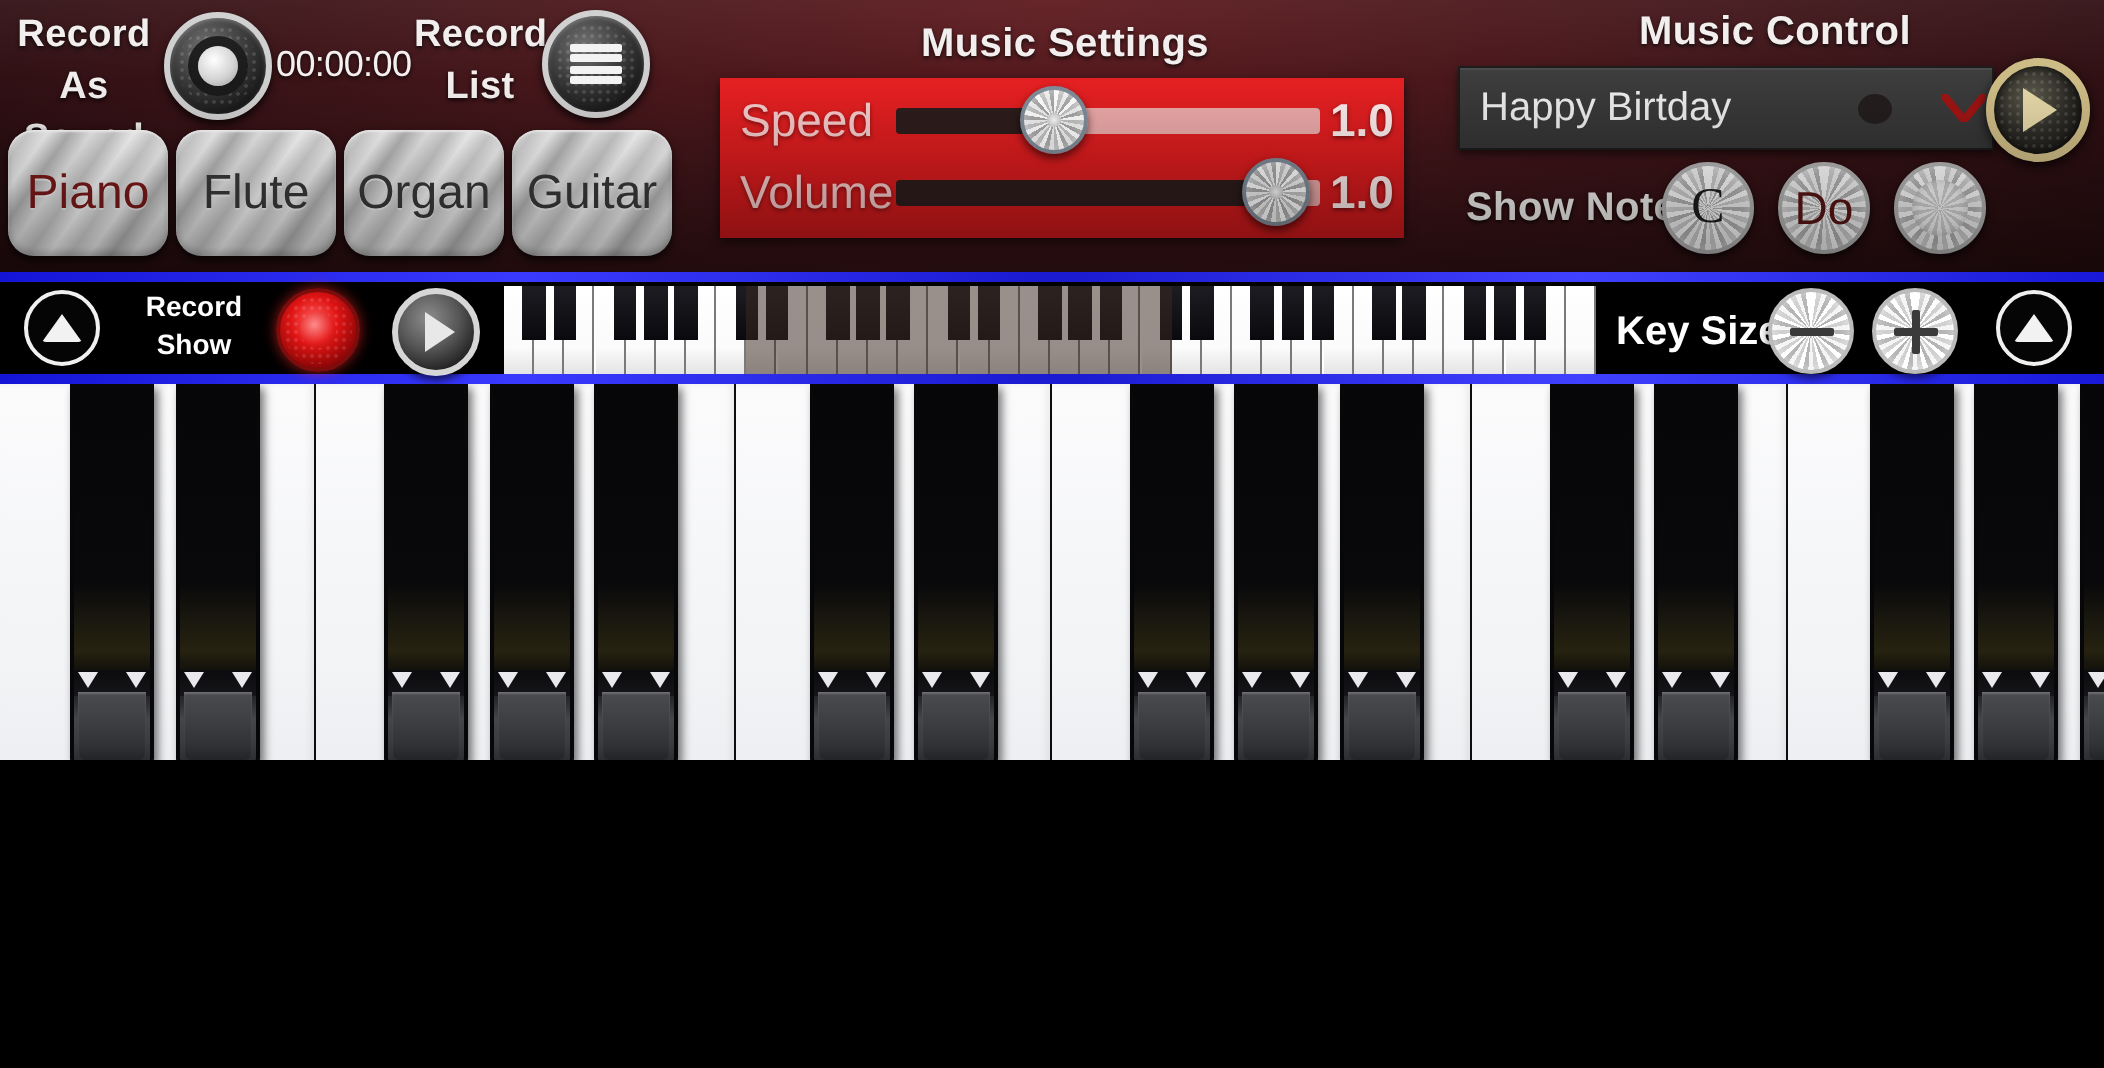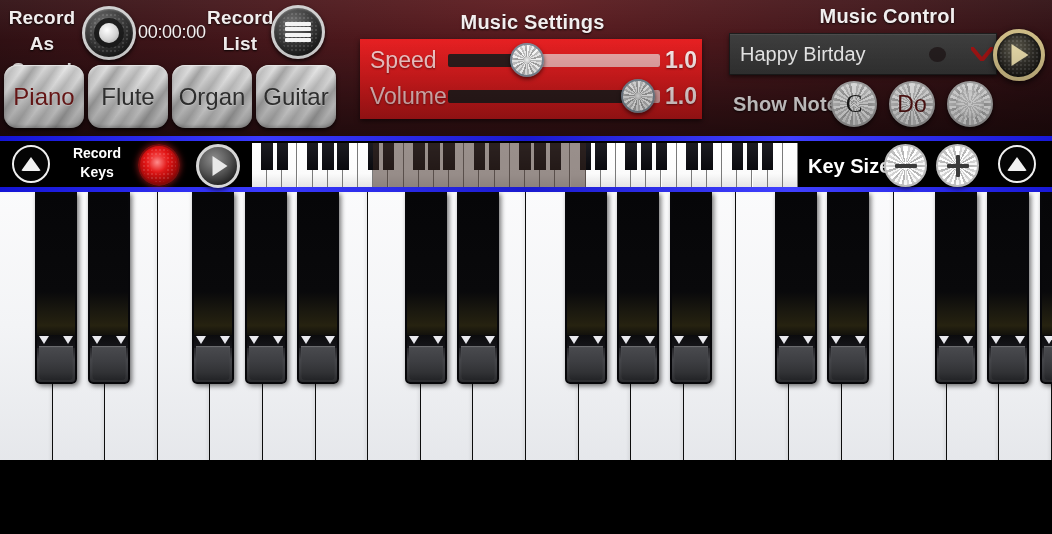--- a/index.html
+++ b/index.html
@@ -3,21 +3,21 @@
 <meta charset="utf-8">
 <title>Piano App</title>
 <style>
   * { margin:0; padding:0; box-sizing:border-box; }
   html,body{ width:1052px; height:534px; overflow:hidden; }
   body{
     font-family:"Liberation Sans", sans-serif;
     background:#000;
     -webkit-font-smoothing:antialiased;
   }
-  #app{ position:relative; width:1052px; height:460px; overflow:hidden; }
+  #app{ position:relative; width:1052px; height:380px; overflow:hidden; }
 
   
   .top-panel{
     position:absolute; left:0; top:0; width:1052px; height:136px;
     background:
       radial-gradient(ellipse 900px 260px at 50% 0%, #5e1b1f 0%, #43161a 35%, #2a0e11 68%, #190809 100%),
       #1b0a0c;
     overflow:hidden;
   }
   .top-panel::after{
@@ -401,21 +401,21 @@
   </div>
 
   <div class="toolbar">
     <div class="tb-inner">
       <div class="circ-arrow" id="collapse-left">
         <div class="up"></div>
       </div>
 
       <div class="rk-label">
         <div>Record</div>
-        <div>Keys</div>
+        <div>Show</div>
       </div>
 
       <div id="rec-keys-btn">
         <div class="dots"></div>
         <div class="core"></div>
       </div>
 
       <div id="play-keys-btn">
         <div class="tri"></div>
       </div>

